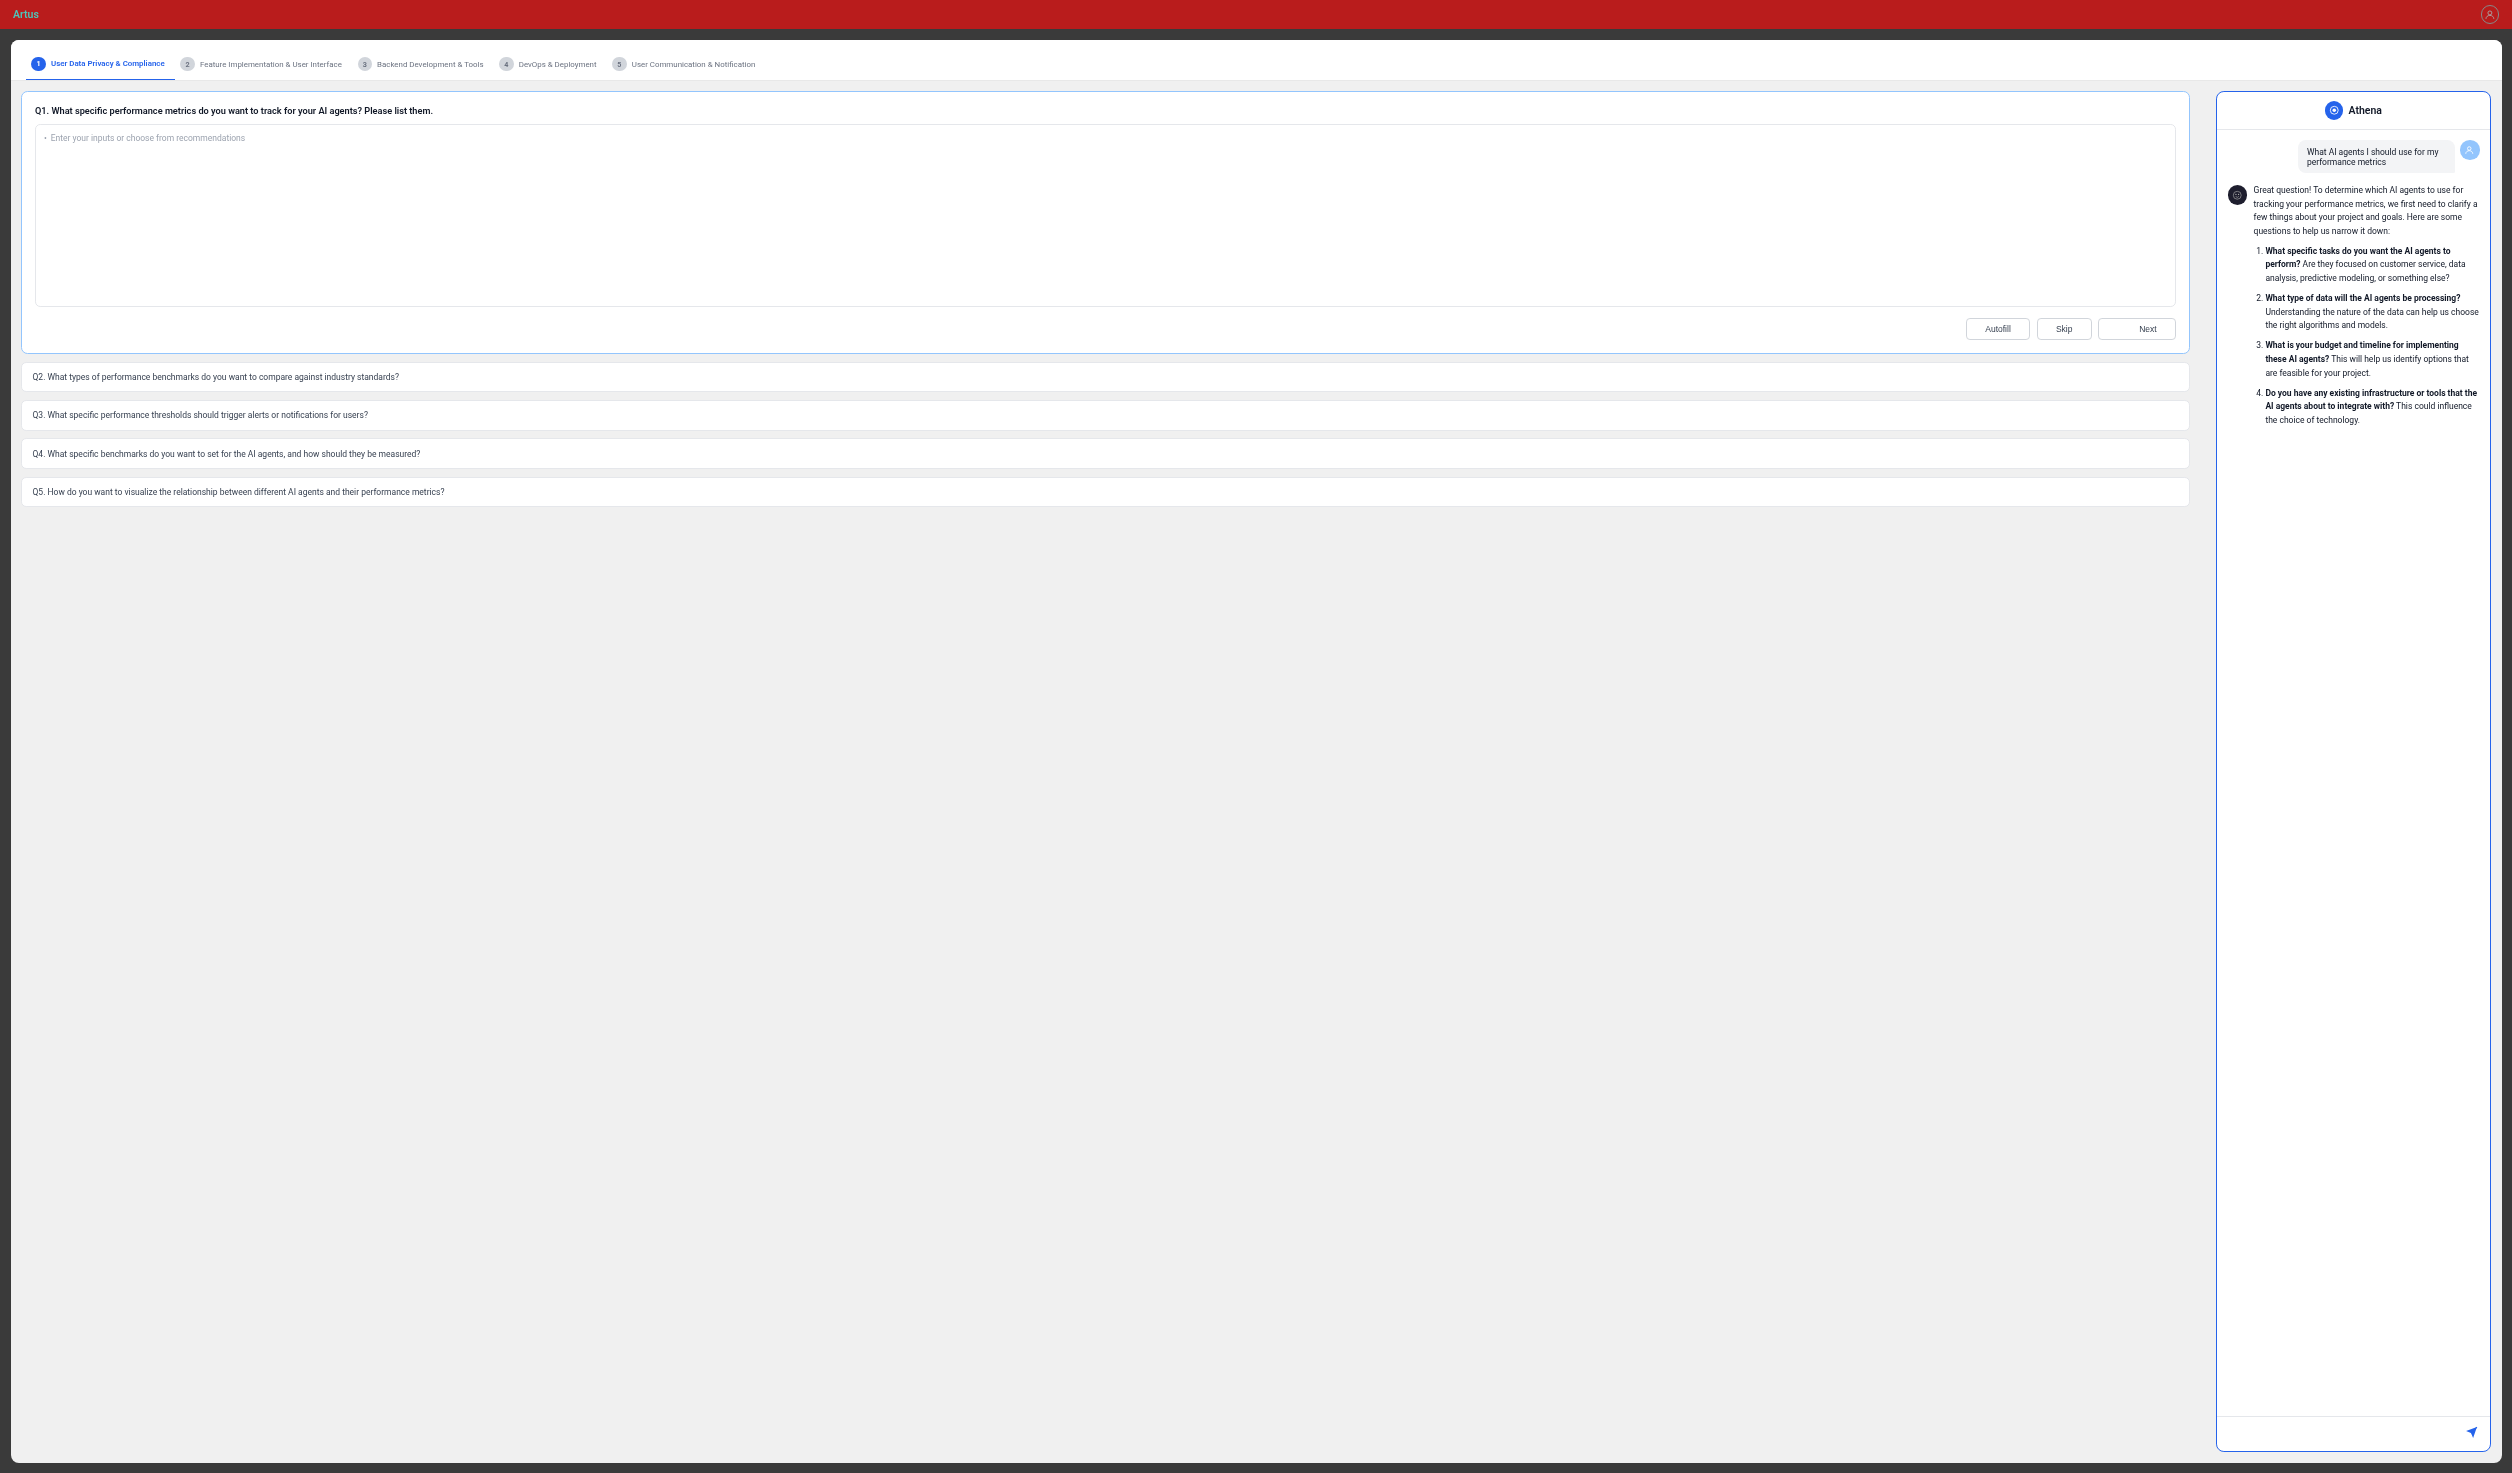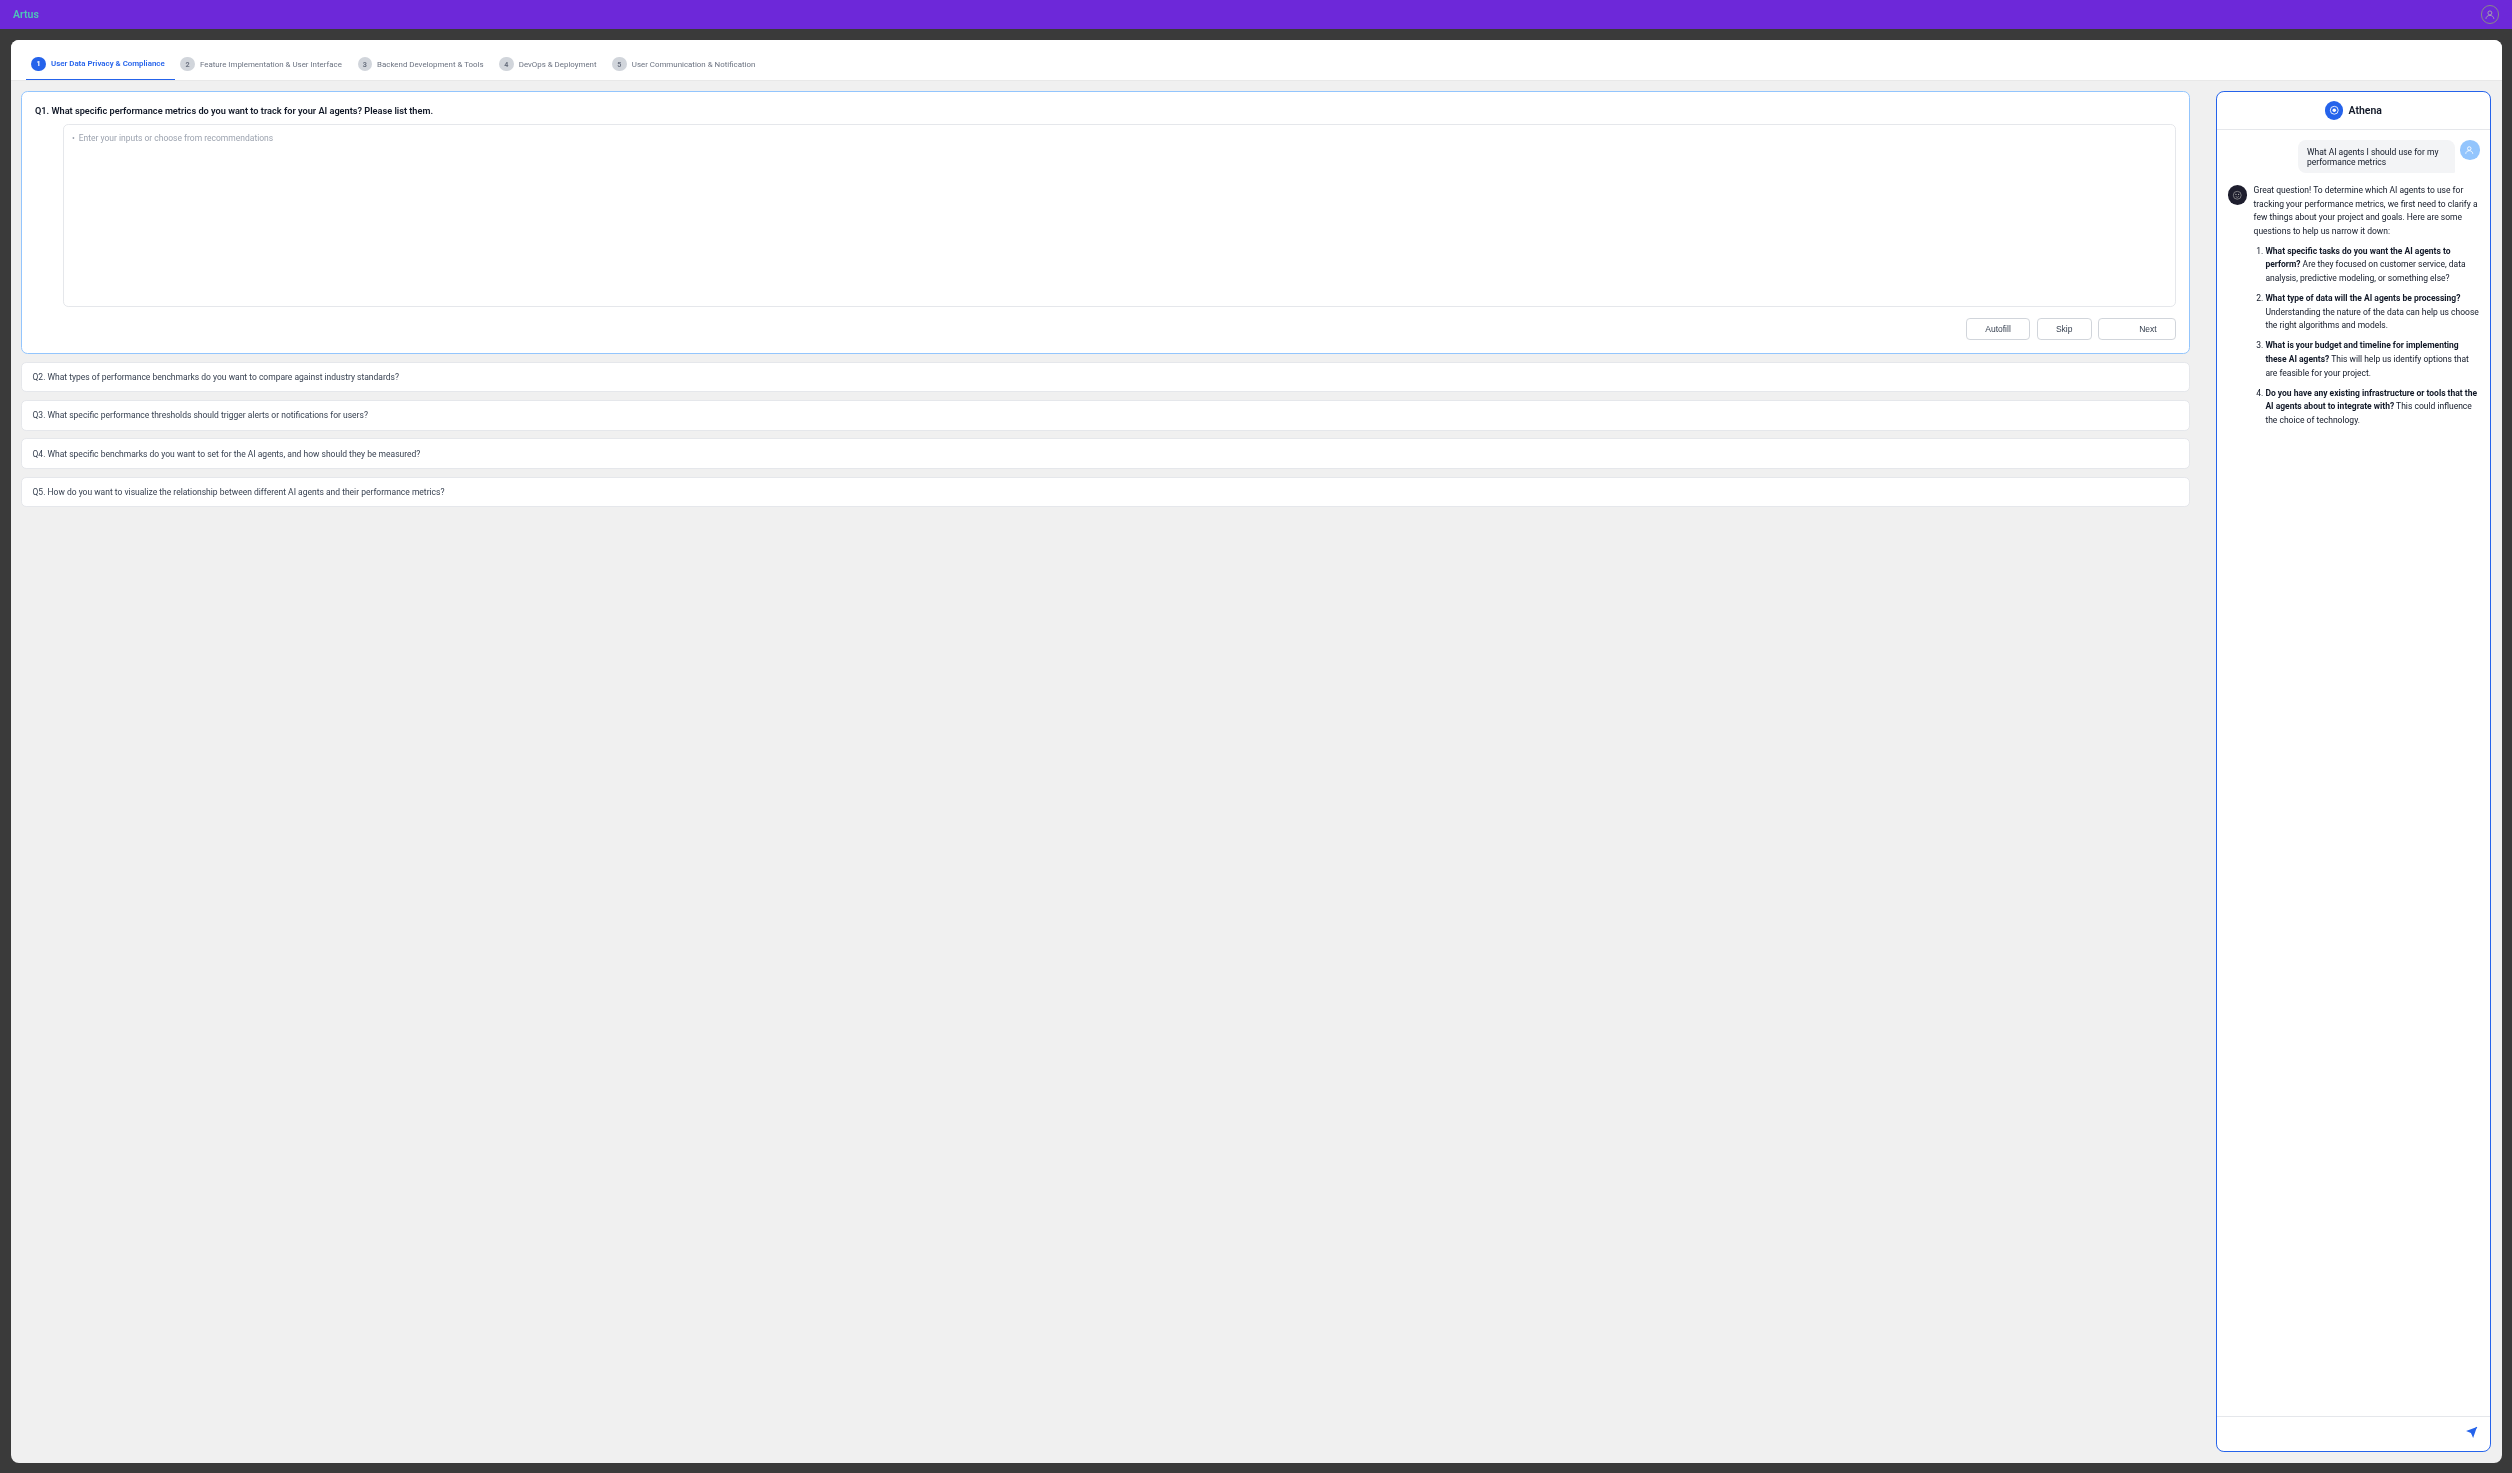--- a/index.html
+++ b/index.html
@@ -6,21 +6,21 @@
     body {
       background: #3a3a3a;
       font-family: -apple-system, BlinkMacSystemFont, 'Segoe UI', Roboto, sans-serif;
       min-height: 100vh;
       display: flex;
       flex-direction: column;
     }
 
     
     .topbar {
-      background: #6d28d9;
+      background: #b91c1c;
       height: 29px;
       display: flex;
       align-items: center;
       justify-content: space-between;
       padding: 0 13px;
     }
     .topbar-brand {
       color: #4fc3b8;
       font-size: 10.5px;
       font-weight: 600;
@@ -161,21 +161,20 @@
       color: #111827;
       margin-bottom: 7.9px;
     }
 
     .answer-area {
       min-height: 183px;
       border: 0.7px solid #e5e7eb;
       border-radius: 5.2px;
       padding: 7.9px;
       position: relative;
-      margin-left: 28px;
     }
     .answer-placeholder {
       font-size: 8.5px;
       color: #9ca3af;
       display: flex;
       align-items: flex-start;
       gap: 3.9px;
     }
     .answer-placeholder::before {
       content: '•';

